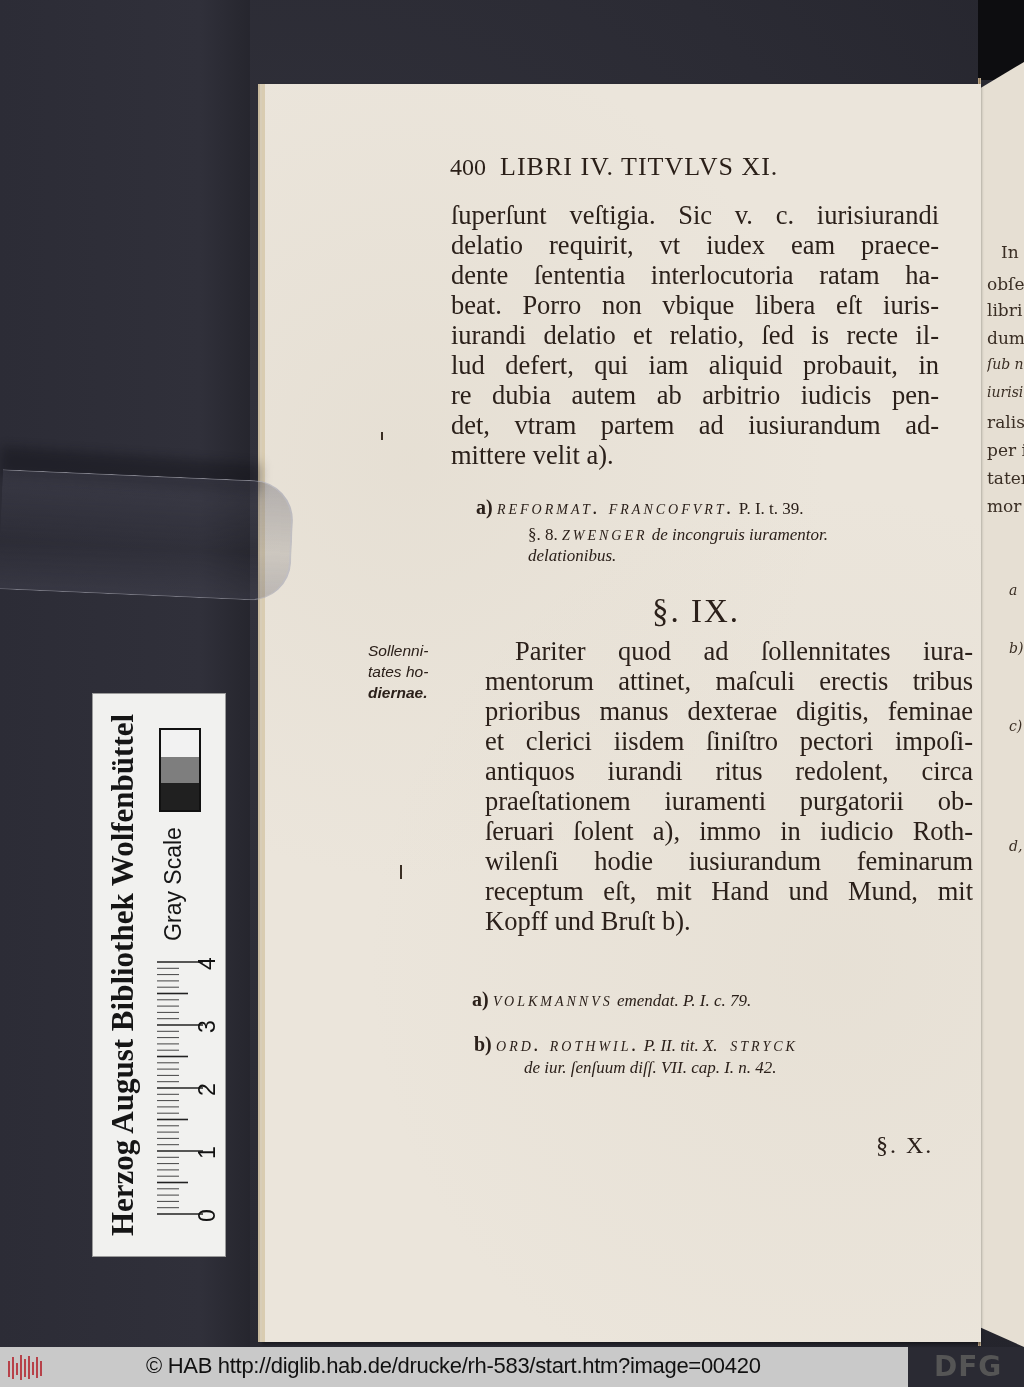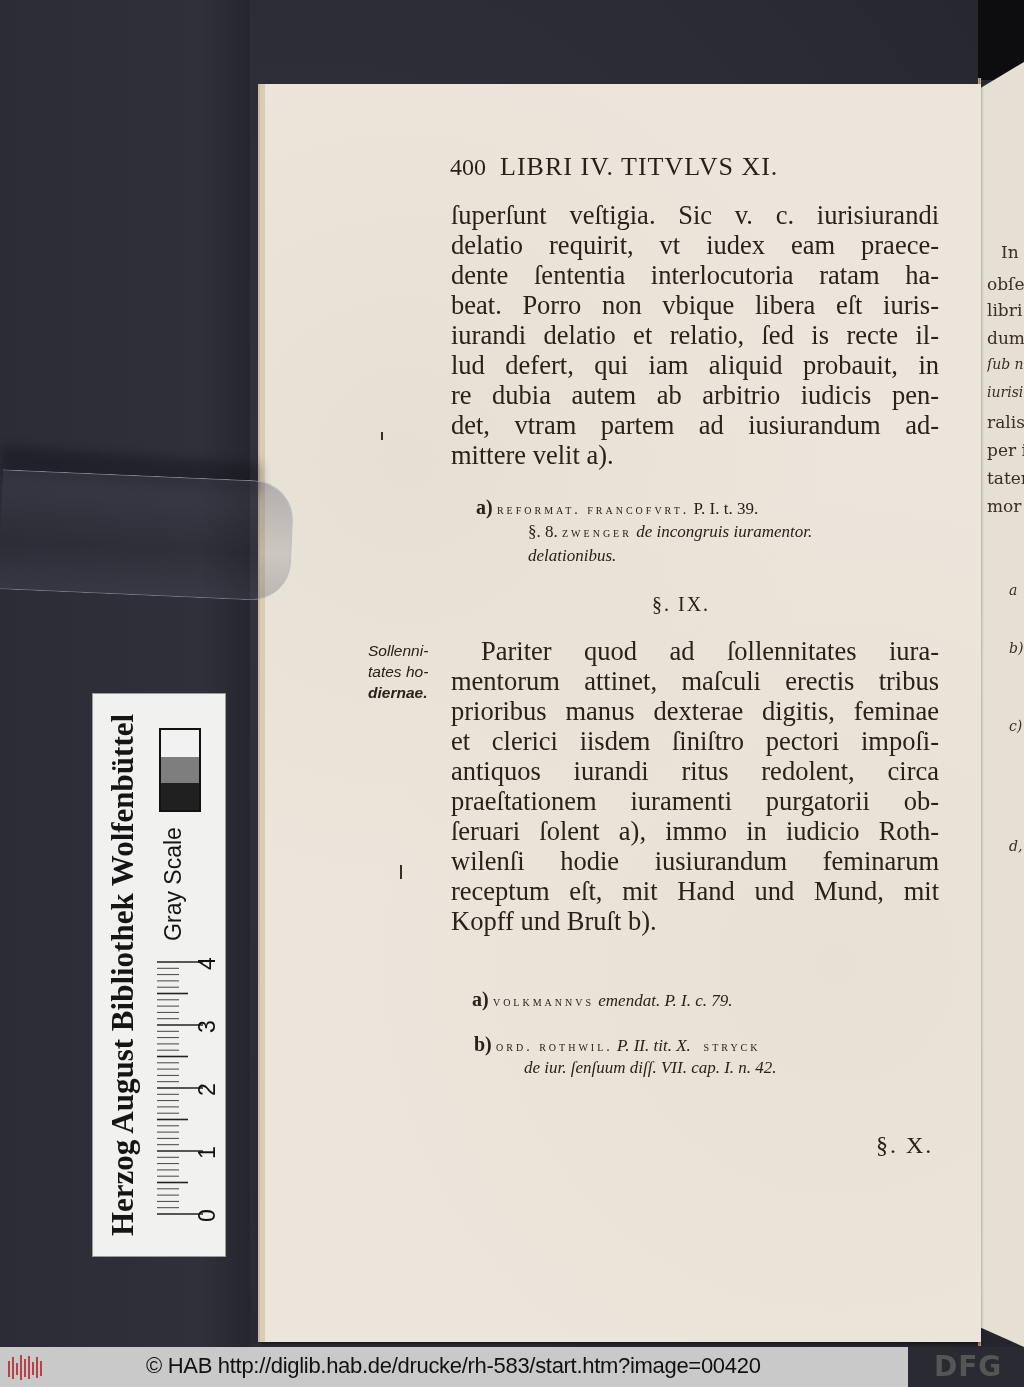--- a/index.html
+++ b/index.html
@@ -76,26 +76,26 @@
     font-family: "Liberation Serif", serif;
     font-size: 26.5px; line-height: 30px; color: #2b201a;
     text-align: justify; text-align-last: justify;
   }
   .body-text .line { display: block; white-space: nowrap; text-align-last: justify; text-align: justify; }
   .body-text .line.last { text-align-last: left; }
   .note {
     position: absolute; font-family: "Liberation Serif", serif;
     font-size: 17px; color: #2b201a; white-space: nowrap;
   }
-  .sc { font-variant: small-caps; letter-spacing: 3px; font-size: 14px; }
+  .sc { font-variant: small-caps; letter-spacing: 3px; font-size: 20px; font-style: italic; }
   .it { font-style: italic; }
   .note b { font-size: 20px; }
   .section-head {
     position: absolute; font-family: "Liberation Serif", serif;
-    font-size: 20px; color: #2b201a; letter-spacing: 2px;
+    font-size: 33px; color: #2b201a; letter-spacing: 2px;
   }
   .marginal {
     position: absolute; left: 368px; top: 640px; width: 80px;
     font-family: Liberation Sans, sans-serif; font-style: italic;
     font-size: 15.5px; line-height: 21px; color: #2b201a;
   }
 
   
   .ruler {
     position: absolute; left: 92px; top: 693px; width: 132px; height: 562px;
@@ -189,21 +189,21 @@
 <div class="note it" style="left:528px; top:546px;">delationibus.</div>
 
 <div class="section-head" style="left:652px; top:593px;">§.  IX.</div>
 
 <div class="marginal">
   <div>Sollenni-</div>
   <div>tates ho-</div>
   <div style="font-weight:bold;">diernae.</div>
 </div>
 
-<div class="body-text" style="top:636px;">
+<div class="body-text" style="top:636px;margin-left:34px;">
   <span class="line" style="padding-left:30px;">Pariter  quod  ad  ſollennitates  iura-</span>
   <span class="line">mentorum attinet,  maſculi erectis tribus</span>
   <span class="line">prioribus manus dexterae digitis, feminae</span>
   <span class="line">et  clerici  iisdem  ſiniſtro pectori impoſi-</span>
   <span class="line">antiquos  iurandi  ritus  redolent,   circa</span>
   <span class="line">praeſtationem  iuramenti  purgatorii  ob-</span>
   <span class="line">ſeruari ſolent a),  immo in iudicio Roth-</span>
   <span class="line">wilenſi  hodie  iusiurandum  feminarum</span>
   <span class="line">receptum eſt,  mit Hand und Mund,  mit</span>
   <span class="line last">Kopff und Bruſt b).</span>

